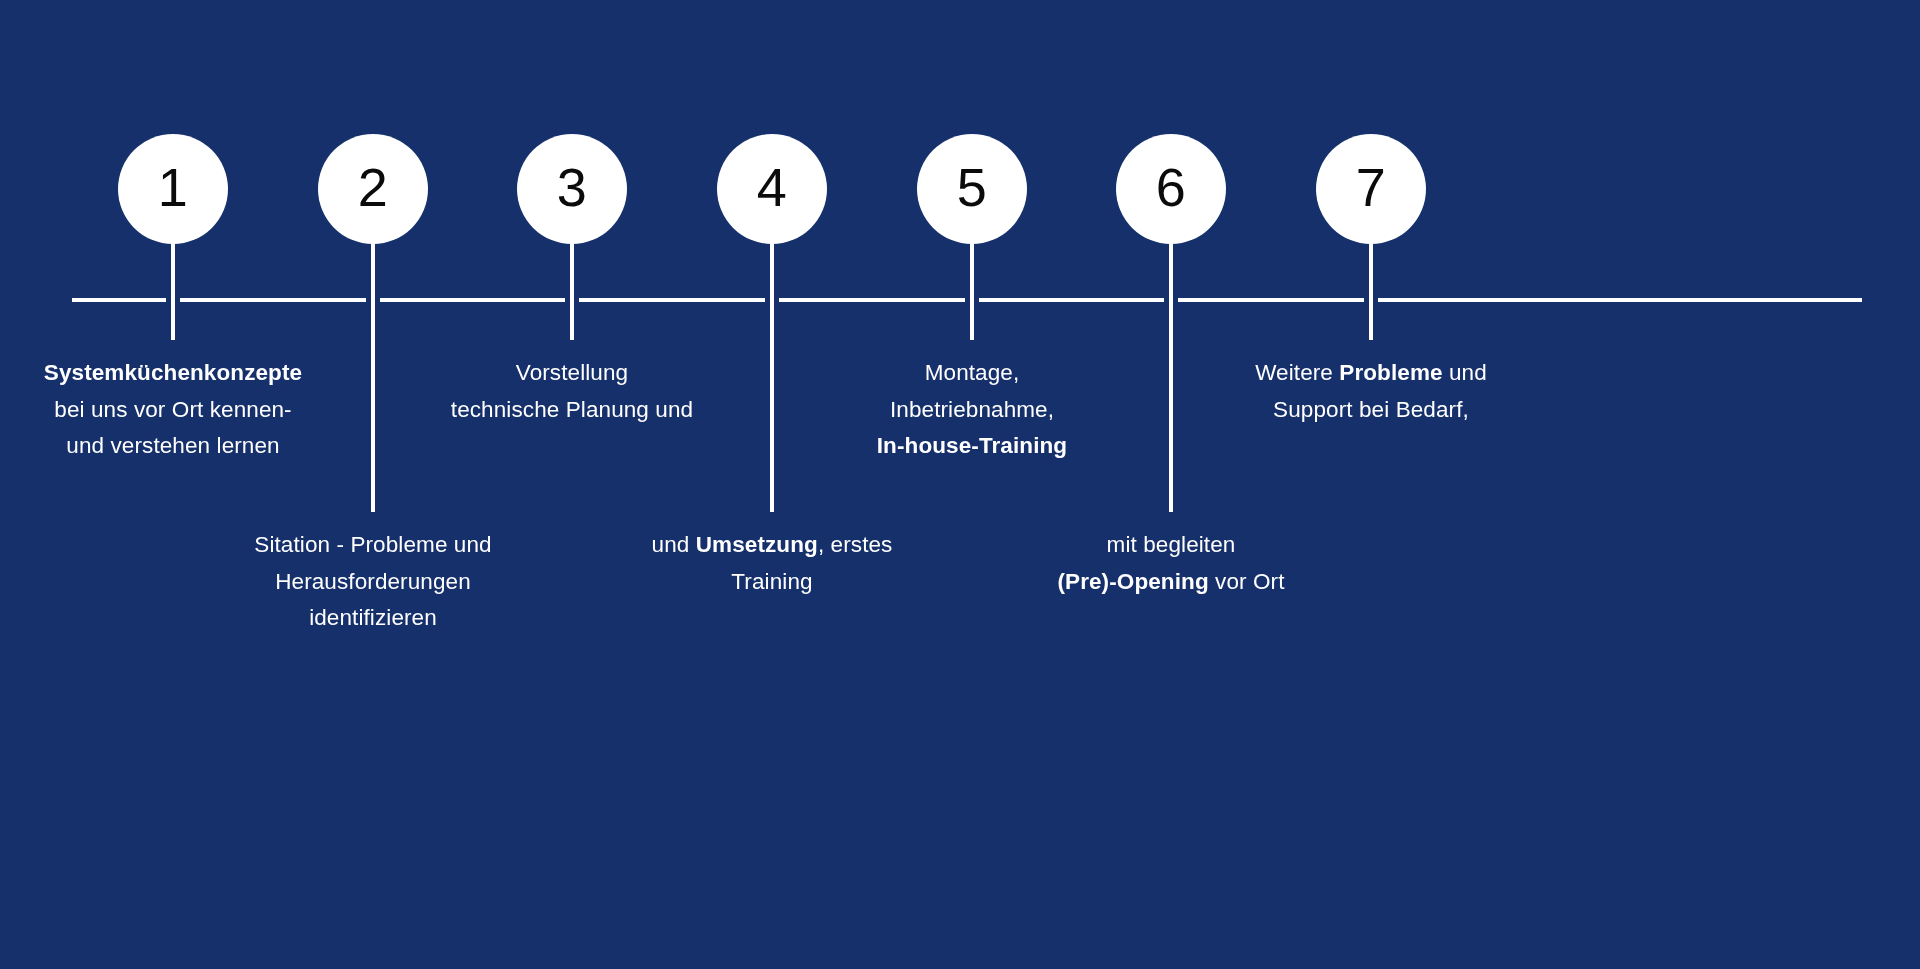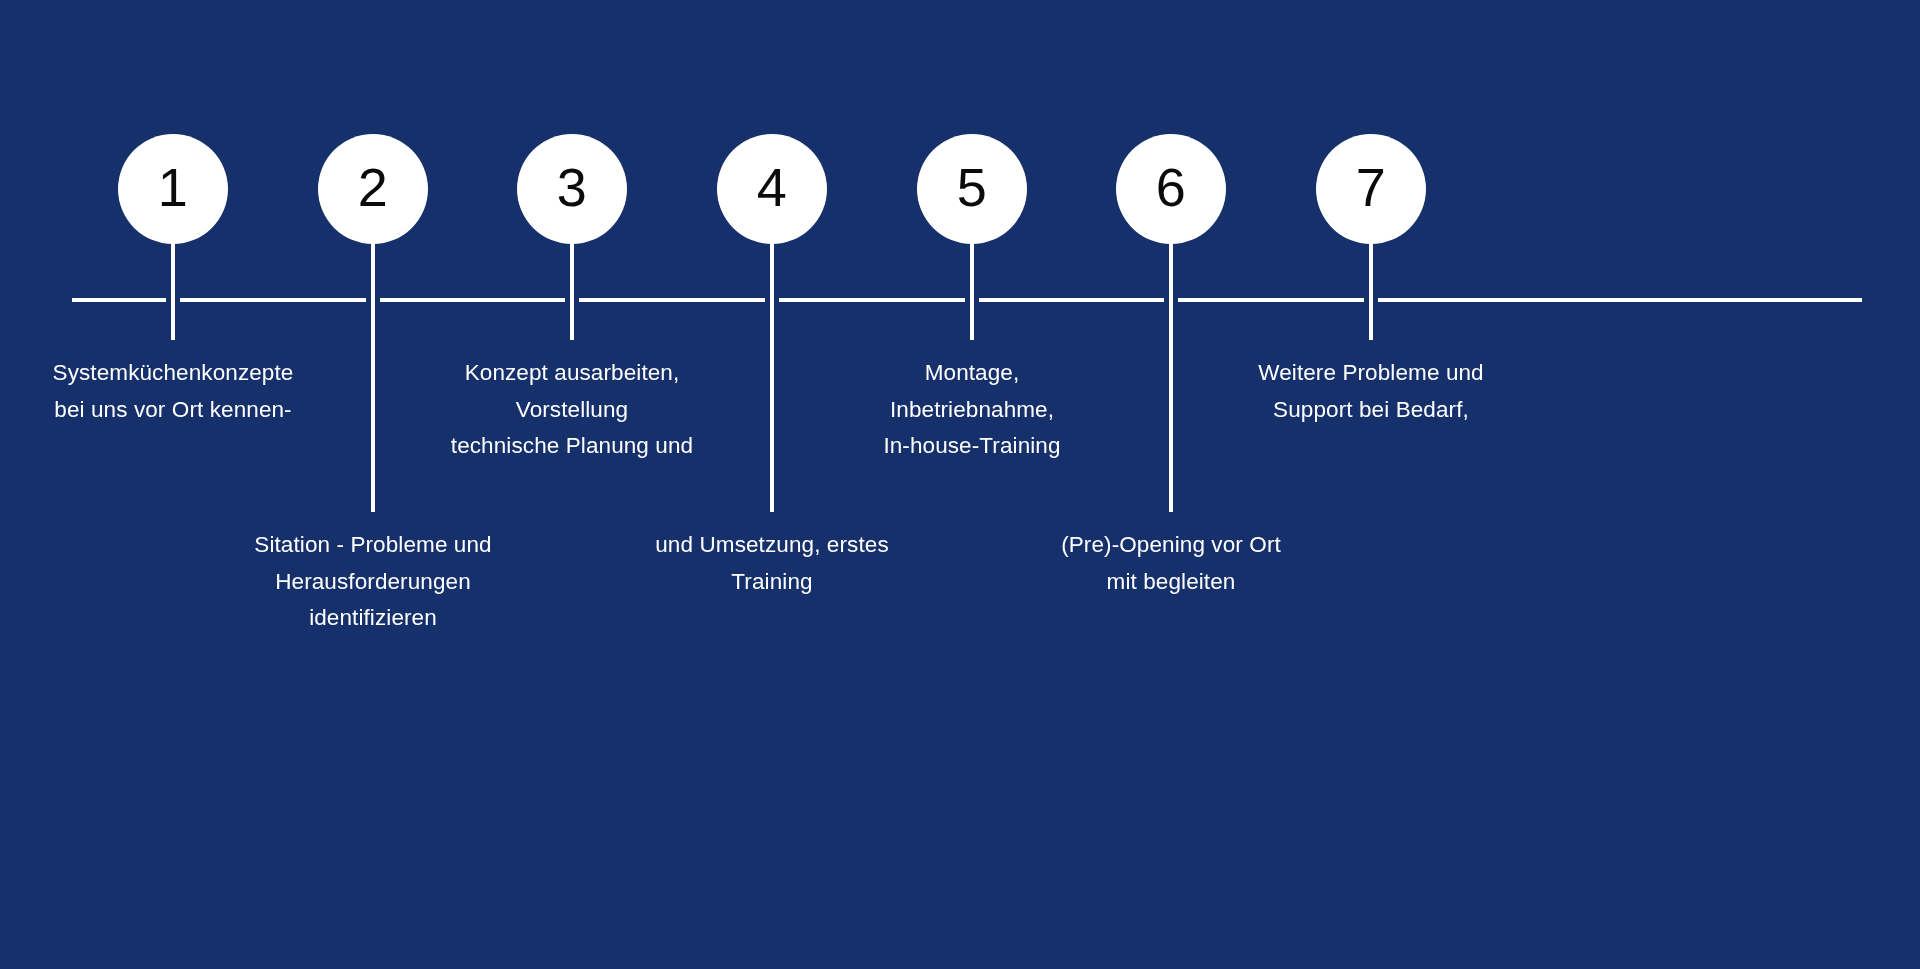--- a/index.html
+++ b/index.html
@@ -69,21 +69,21 @@
     text-align: center;
     color: #ffffff;
     font-family: "Liberation Sans", sans-serif;
     font-size: 22.5px;
     line-height: 36.5px;
     font-weight: 400;
     letter-spacing: 0.1px;
   }
 
   .label b {
-    font-weight: 400;
+    font-weight: 700;
   }
 
   .label.above { top: 355px; }
   .label.below { top: 527px; }
 </style>
 </head>
 <body>
 
 <div id="stage">
 
@@ -129,43 +129,43 @@
       </div>
       <div class="node" style="left: 1316px; top: 134px;">
         <span class="node-num">7</span>
       </div>
     </div>
 
   <div id="label-layer">
       <div class="label above" style="left: 8px;">
         <div><b>Systemküchenkonzepte</b></div>
         <div><span>bei uns vor Ort kennen-</span></div>
+        <div><span>und verstehen lernen</span></div>
       </div>
       <div class="label below" style="left: 208px;">
         <div><span>Sitation - Probleme und</span></div>
         <div><span>Herausforderungen</span></div>
         <div><span>identifizieren</span></div>
       </div>
       <div class="label above" style="left: 407px;">
-        <div><b>Konzept</b><span> ausarbeiten,</span></div>
         <div><span>Vorstellung</span></div>
         <div><span>technische Planung und</span></div>
       </div>
       <div class="label below" style="left: 607px;">
         <div><span>und </span><b>Umsetzung</b><span>, erstes</span></div>
         <div><span>Training</span></div>
       </div>
       <div class="label above" style="left: 807px;">
         <div><span>Montage,</span></div>
         <div><span>Inbetriebnahme,</span></div>
         <div><b>In-house</b><b>-Training</b></div>
       </div>
       <div class="label below" style="left: 1006px;">
+        <div><span>mit begleiten</span></div>
         <div><b>(Pre)-Opening</b><span> vor Ort</span></div>
-        <div><span>mit begleiten</span></div>
       </div>
       <div class="label above" style="left: 1206px;">
         <div><span>Weitere </span><b>Probleme</b><span> und</span></div>
         <div><span>Support bei Bedarf,</span></div>
       </div>
     </div>
 
 </div>
 
 </body></html>

